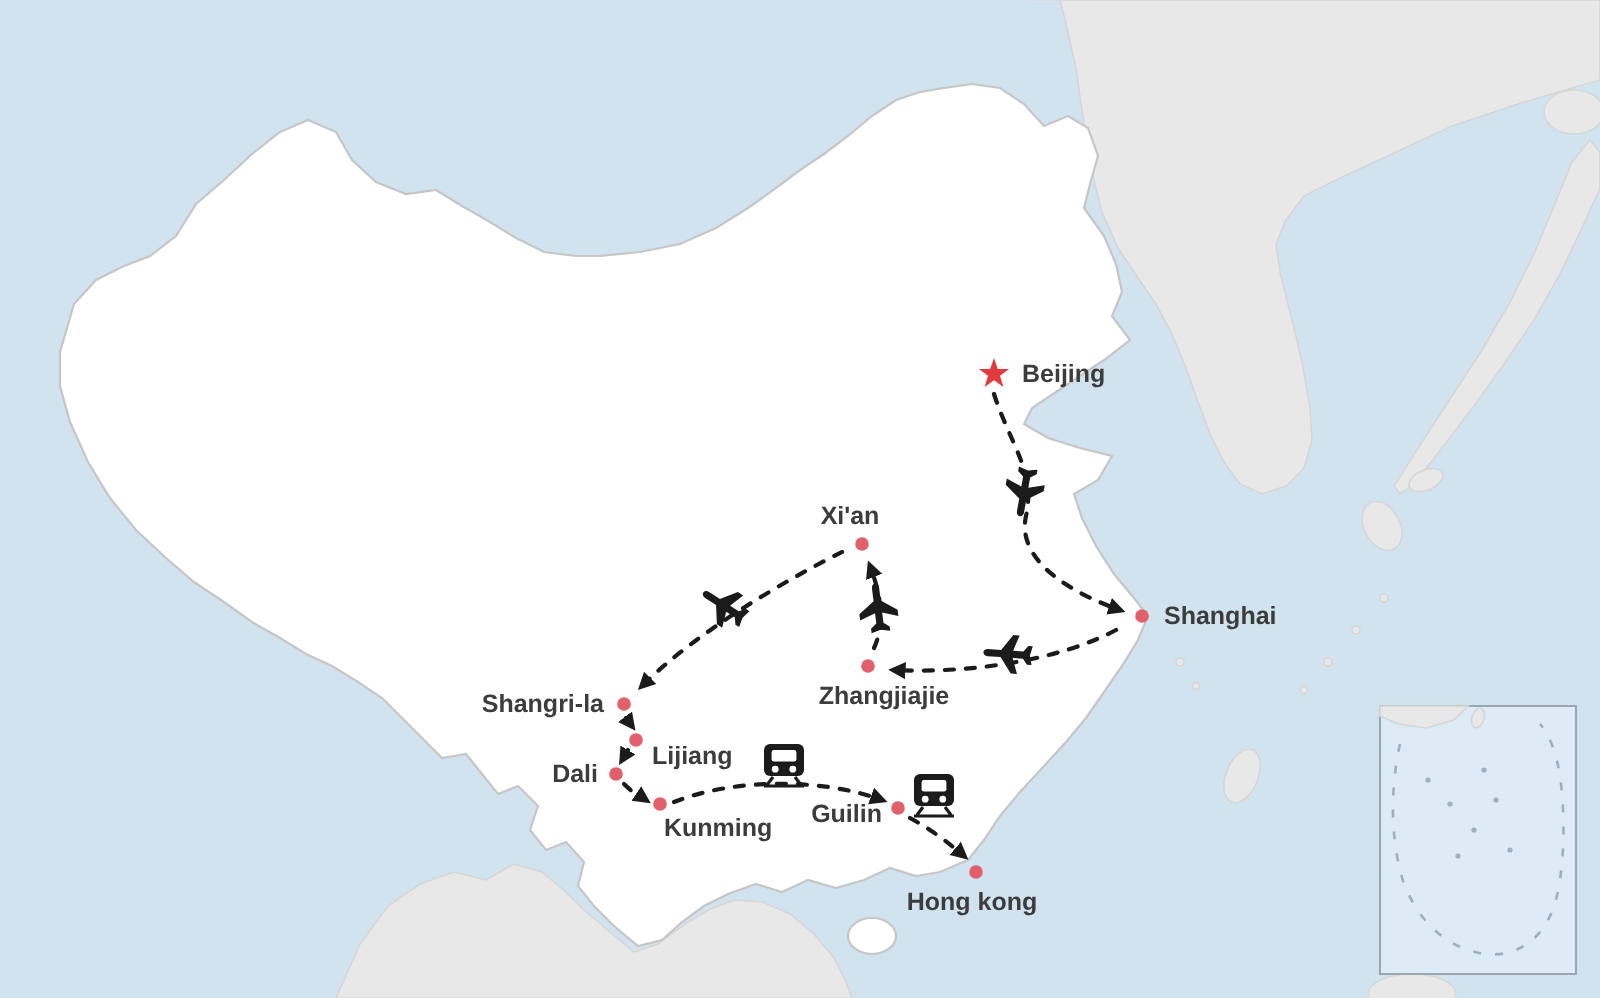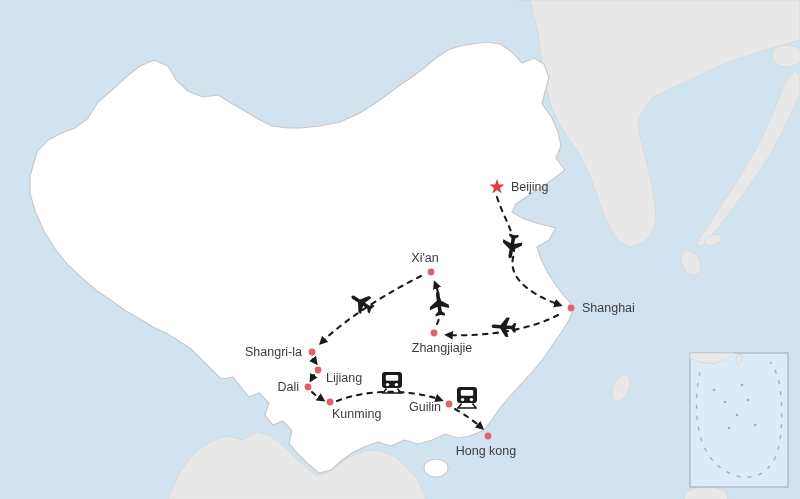--- a/index.html
+++ b/index.html
@@ -1,21 +1,21 @@
 <!DOCTYPE html>
 <html style="--ocean: #d2e3f0; --land: #e8e8e8; --china: #ffffff; --china-border: #c6c6c6; --route: #1b1b1b; --dot: #e2606b; --star: #e23a3f; --label: #3c3c3c;"><head>
 <meta charset="utf-8">
 <style>
   :root{
     --ocean:#d2e3f0; --land:#e8e8e8; --china:#ffffff; --china-border:#c6c6c6;
     --route:#1b1b1b; --dot:#e2606b; --star:#e23a3f; --label:#3c3c3c;
   }
   html,body{margin:0;padding:0;background:#fff;}
   .stage{position:relative;width:800px;height:499px;overflow:hidden;
-         font-family:"Liberation Sans",sans-serif;}
+         font-family:"Liberation Sans",sans-serif;font-weight:bold;}
   svg{display:block;}
   .ocean-rect{fill:var(--ocean);}
   .land{fill:var(--land);stroke:#d6d6d6;stroke-width:.8;}
   .china{fill:var(--china);stroke:var(--china-border);stroke-width:1.1;}
   .route{fill:none;stroke:var(--route);stroke-width:2.1;
          stroke-dasharray:4.5 6;stroke-linecap:round;}
   .route-fill{fill:var(--route);}
   .icon-fill{fill:var(--route);}
   .icon-contrast{fill:#ffffff;}
   .icon-stroke{stroke:var(--route);stroke-width:1.6;fill:none;}

